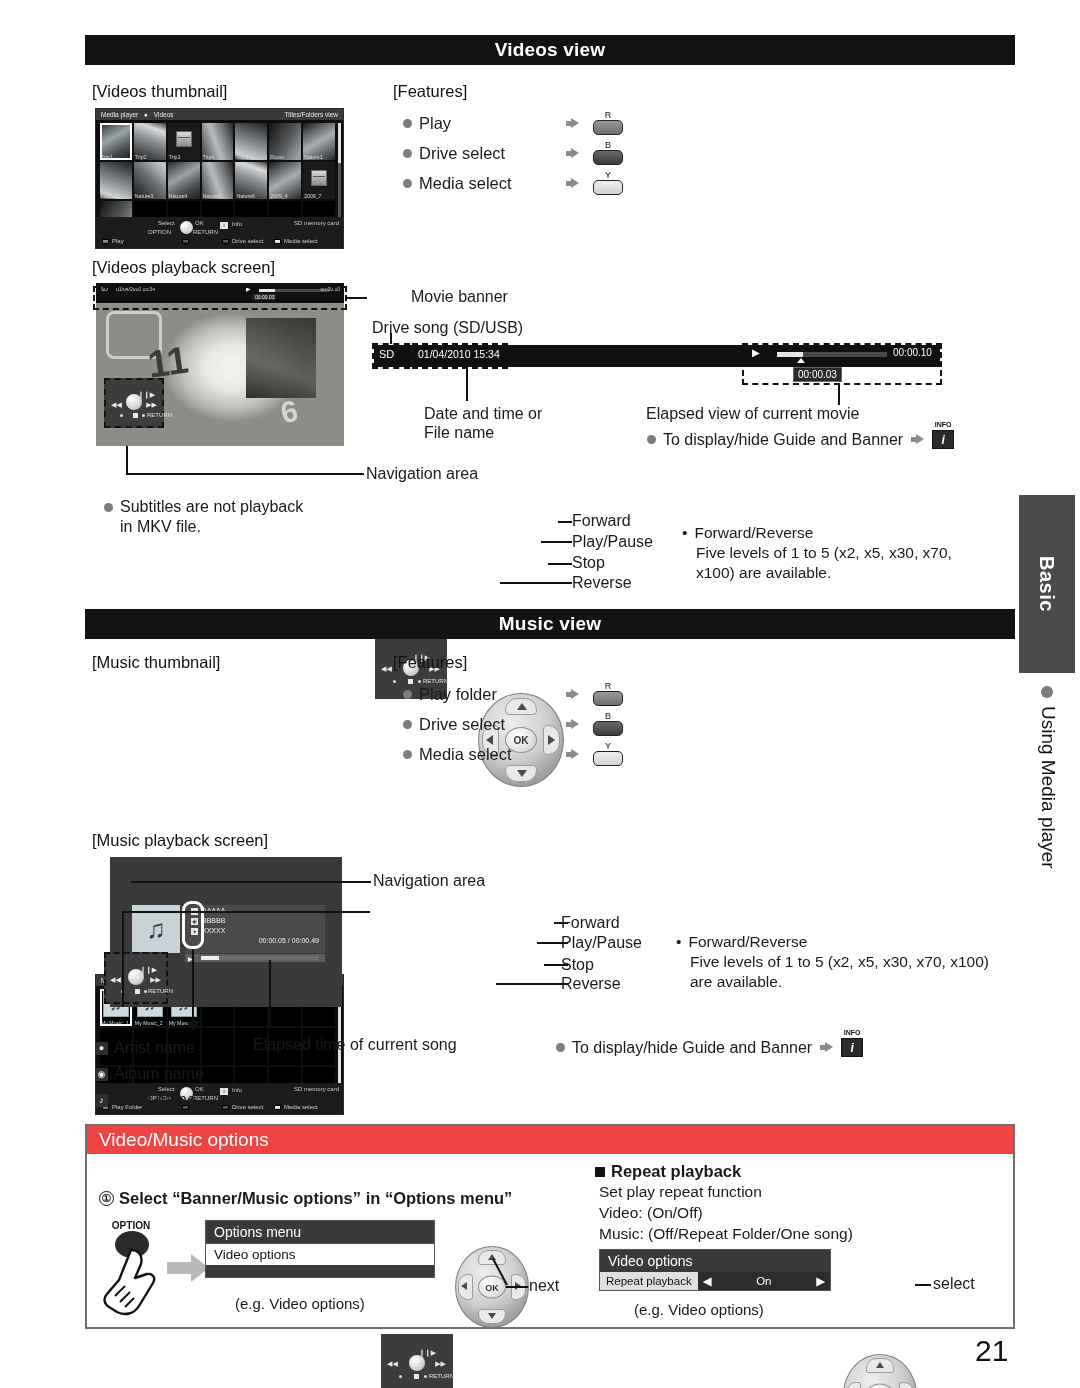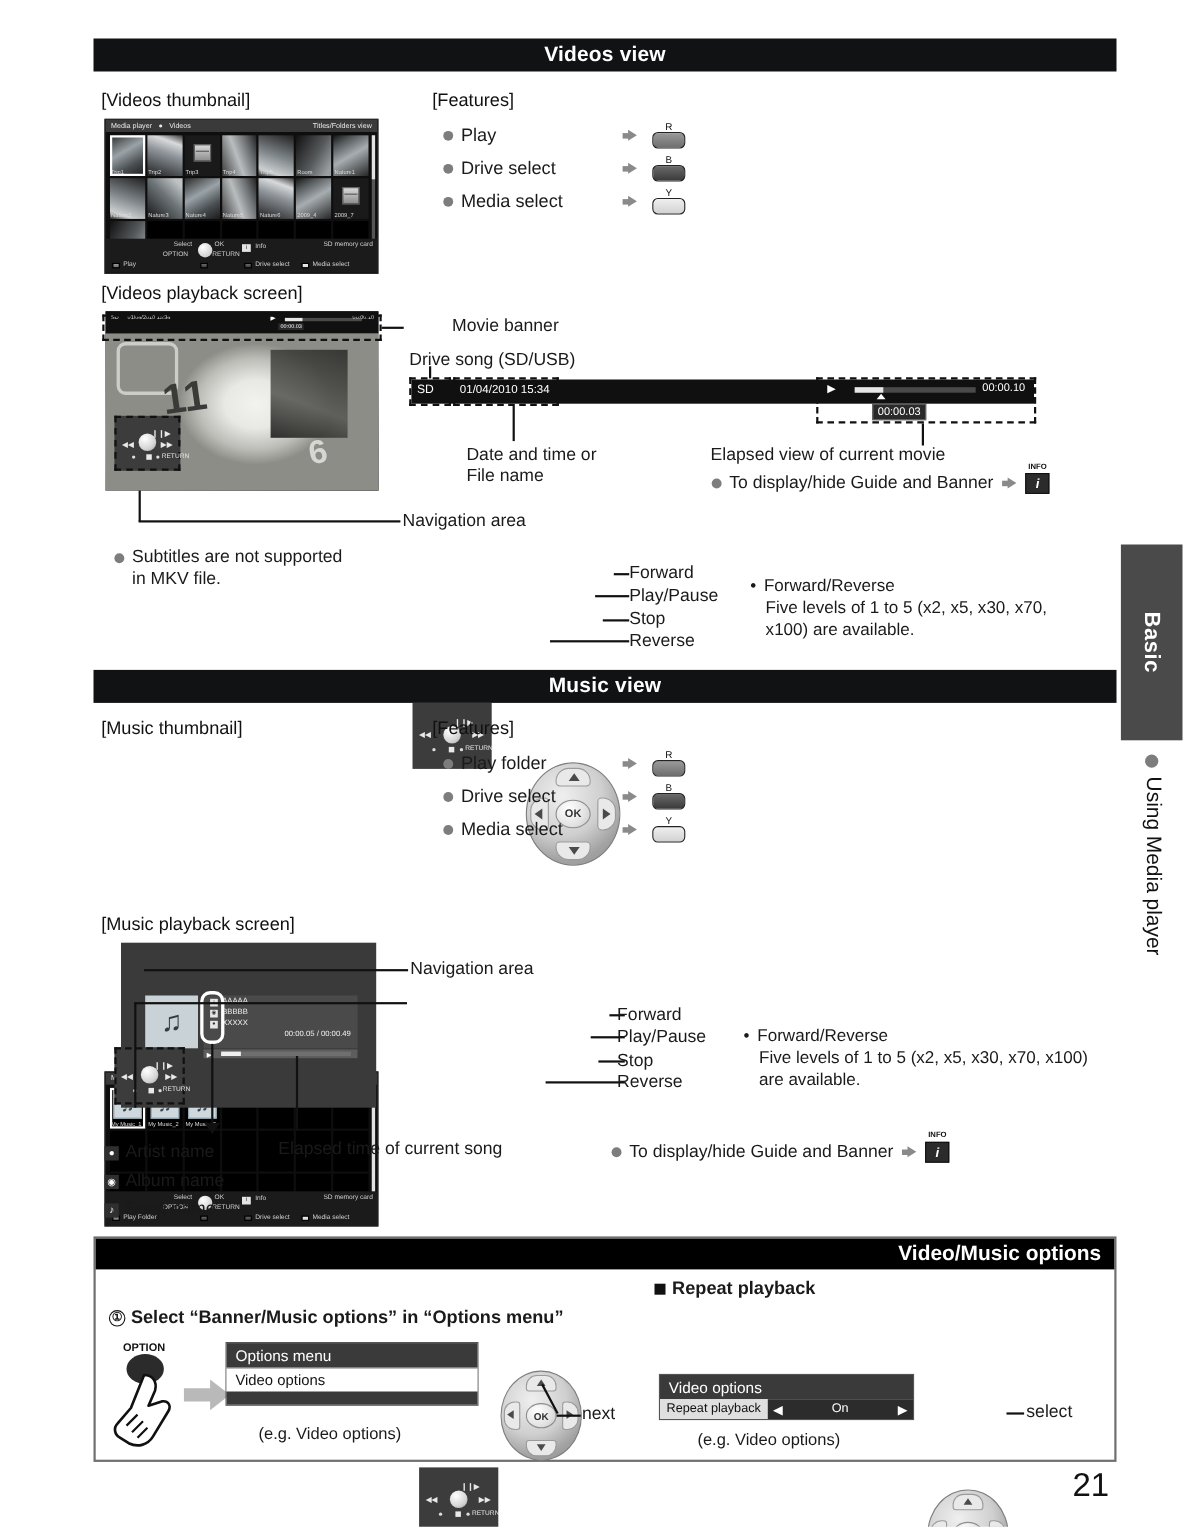--- a/index.html
+++ b/index.html
@@ -138,23 +138,22 @@
     background:#4a4a4a; color:#fff; font-weight:bold; font-size:20px;
     writing-mode:vertical-rl; text-align:center; letter-spacing:.5px;
   }
   .sidebar-using {
     writing-mode:vertical-rl; font-size:19px; color:#111;
   }
 
   
   .optbox { border:2px solid #6f6f6f; }
   .optbox .hdr {
-    background:#000000; color:#fff; font-weight:bold; font-size:19px;
+    background:#ef4444; color:#fff; font-weight:normal; font-size:19px;
     padding:3px 12px;
-    text-align:right;
   }
   .menupanel { border:1px solid #555; }
   .menupanel .title { background:#3a3a3a;color:#fff;font-size:14px;padding:3px 8px; }
   .menupanel .row { background:#fff;color:#111;font-size:13.5px;padding:3px 8px;border-top:1px solid #555; }
 
   .vidopt .title { background:#3a3a3a;color:#fff;font-size:14px;padding:3px 8px; }
   .vidopt .row { display:flex; align-items:center; background:#dfdfdf; color:#111; font-size:11.5px; }
   .vidopt .row .k { padding:2px 6px; }
   .vidopt .row .v {
     flex:1; background:#2c2c2c; color:#fff; display:flex; align-items:center;
@@ -386,21 +385,21 @@
     <span>i</span>
   </span>
 </div>
 
 <div class="ln abs" style="left:126px;top:446px;width:2px;height:28px;"></div>
 <div class="ln abs" style="left:126px;top:473px;width:238px;height:2px;"></div>
 <div class="abs" style="left:366px;top:465px;font-size:16px;">Navigation area</div>
 
 <div class="abs" style="left:104px;top:497px;font-size:16px;line-height:20px;display:flex;">
   <span class="bullet-dot" style="margin-top:6px;"></span>
-  <span style="white-space:pre-line;">Subtitles are not supported
+  <span style="white-space:pre-line;">Subtitles are not playback
 in MKV file.</span>
 </div>
 
 <div class="navpanel abs" style="left:375px;top:498px;width:72px;height:60px;">
   <span class="hub"></span>
   <span class="gl" style="left:6px;top:26px;">◀◀</span>
   <span class="gl" style="right:7px;top:26px;">▶▶</span>
   <span class="gl" style="left:38px;top:15px;">❙❙▶</span>
   <span class="abs" style="left:33px;top:40px;width:5px;height:5px;background:#e9e9e9;"></span>
   <span class="abs" style="left:18px;top:41px;width:3px;height:3px;border-radius:50%;background:#ddd;"></span>
@@ -691,20 +690,25 @@
   </div>
   <div class="ln abs" style="left:405px;top:133px;width:2px;height:30px;transform:rotate(-28deg);transform-origin:top left;"></div>
   <div class="ln abs" style="left:419px;top:160px;width:22px;height:2px;"></div>
   <div class="abs" style="left:442px;top:151px;font-size:16px;">next</div>
 
   <div class="abs" style="left:508px;top:36px;">
     <div style="font-size:16.5px;font-weight:bold;display:flex;align-items:center;">
       <span class="sqbullet"></span>
       <span>Repeat playback</span>
     </div>
+    <div style="font-size:15.5px;margin-left:4px;line-height:21px;">
+      <div>Set play repeat function</div>
+      <div>Video: (On/Off)</div>
+      <div>Music: (Off/Repeat Folder/One song)</div>
+    </div>
   </div>
 
   <div class="vidopt abs" style="left:512px;top:123px;width:232px;border:1px solid #555;">
     <div class="title">Video options</div>
     <div class="row">
       <span class="k">Repeat playback</span>
       <span class="v">
         <span>◀</span>
         <span>On</span>
         <span>▶</span>

